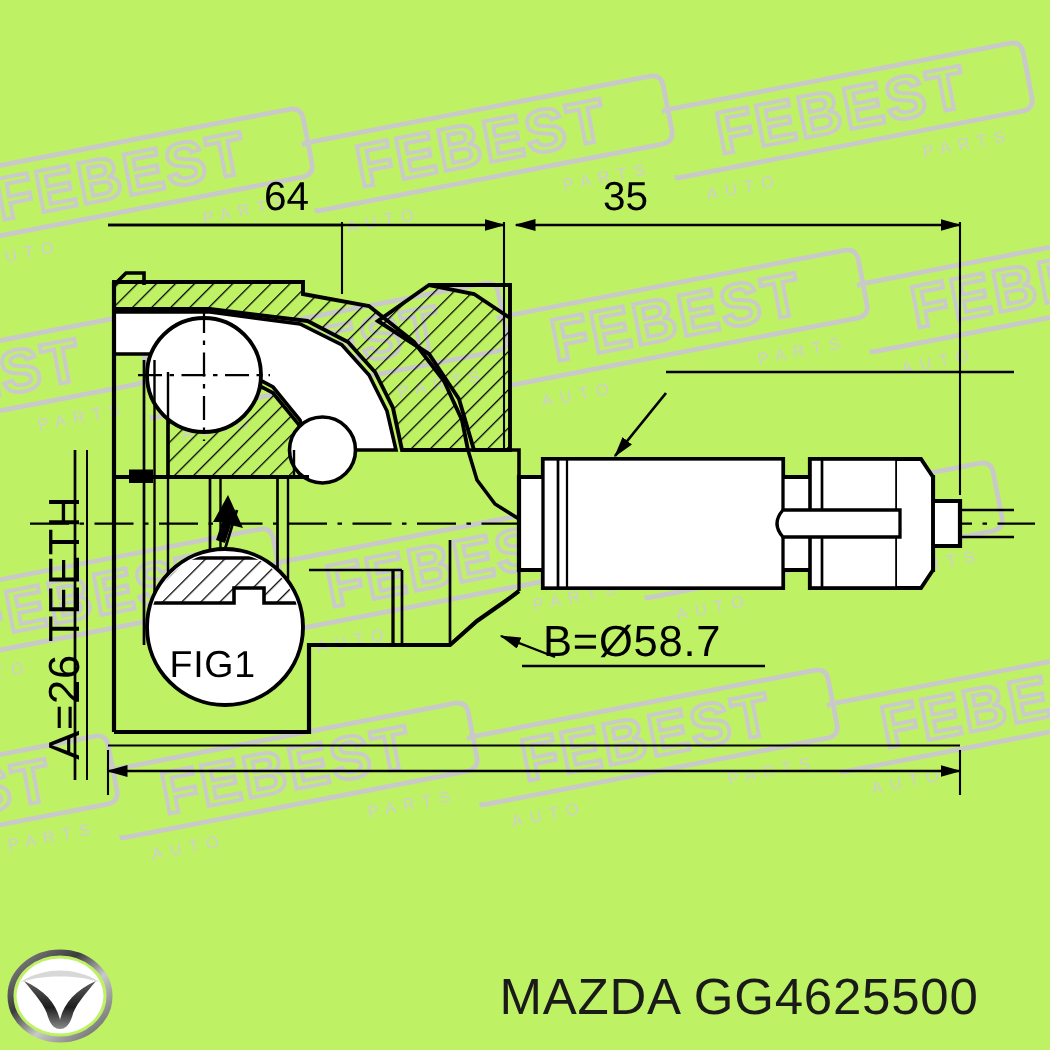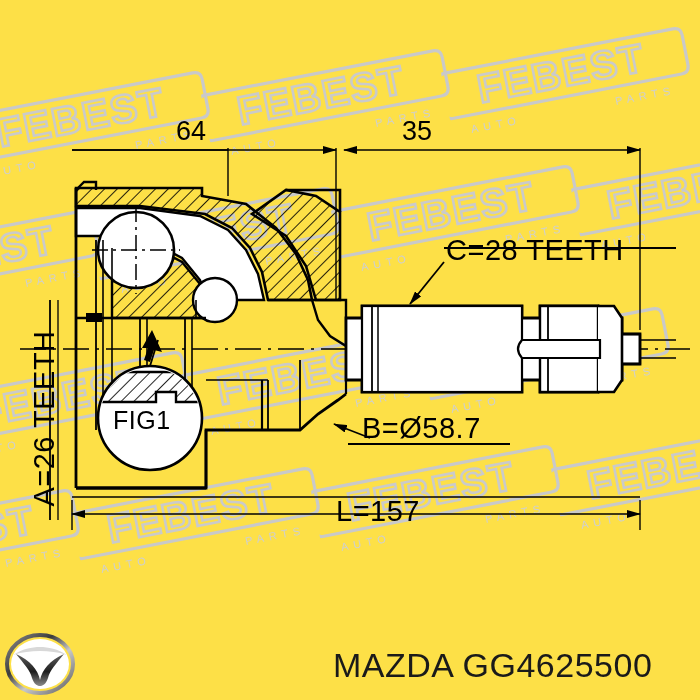--- a/index.html
+++ b/index.html
@@ -1,35 +1,35 @@
 <!DOCTYPE html>
 <html><head>
 <meta charset="utf-8">
 <style>
   html,body{margin:0;padding:0;background:#ffffff;}
   body{width:700px;height:700px;overflow:hidden;
        font-family:"Liberation Sans","DejaVu Sans",sans-serif;color:#000;}
-  #page{position:relative;width:700px;height:700px;background:#fde047;text-decoration:underline;}
+  #page{position:relative;width:700px;height:700px;background:#bef264;text-decoration:underline;}
 
   
   .wm-layer{position:absolute;left:0;top:0;width:700px;height:630px;
             overflow:hidden;pointer-events:none;}
   .wm{position:absolute;transform-origin:0 0;}
   .wm svg{display:block;}
 
   
   .draw-layer{position:absolute;left:0;top:0;width:700px;height:630px;}
   .draw-layer svg{display:block;}
 
   
   .lbl{position:absolute;font-family:"Liberation Sans","DejaVu Sans",sans-serif;
        color:#000;white-space:nowrap;line-height:1;}
   .dim-num{font-size:27px;letter-spacing:0px;}
   .big-lbl{font-size:29px;letter-spacing:0.5px;}
-  .fig-lbl{font-size:25px;letter-spacing:0.5px;}
+  .fig-lbl{font-size:25px;letter-spacing:0.5px;margin-top:23px;}
 
   
   .footer{position:absolute;left:0;top:630px;width:700px;height:70px;}
   .mazda-mark{position:absolute;left:4px;top:2px;width:72px;height:64px;}
   .partno{position:absolute;left:333px;top:16px;font-size:34px;
           letter-spacing:0.5px;font-family:"Liberation Sans","DejaVu Sans",sans-serif;
           color:#1a1a1a;}
 </style>
 </head>
 <body>
@@ -287,25 +287,23 @@
       <g>
         <line x1="50" y1="300" x2="50" y2="520" stroke="#000" stroke-width="1.8"></line>
       </g>
     </svg>
   </div>
 
   <div class="lbl dim-num" style="left:176px;top:118px;">64</div>
 
   <div class="lbl dim-num" style="left:402px;top:118px;">35</div>
 
-  <div class="lbl big-lbl" style="left:446px;top:236px;">C=28 TEETH</div>
 
   <div class="lbl big-lbl" style="left:362px;top:414px;text-align:right;">B=Ø58.7</div>
 
-  <div class="lbl big-lbl" style="left:336px;top:497px;">L=157</div>
 
   <div class="lbl big-lbl" style="left:-66px;top:404px;width:220px;text-align:center;transform:rotate(-90deg);">A=26 TEETH</div>
 
   <div class="lbl fig-lbl" style="left:113px;top:408px;">FIG1</div>
 
   <div class="footer">
     <div class="mazda-mark">
       <svg width="72" height="64" viewBox="0 0 72 64">
         <defs>
           <linearGradient id="mzOut" x1="0" y1="0" x2="1" y2="1">

